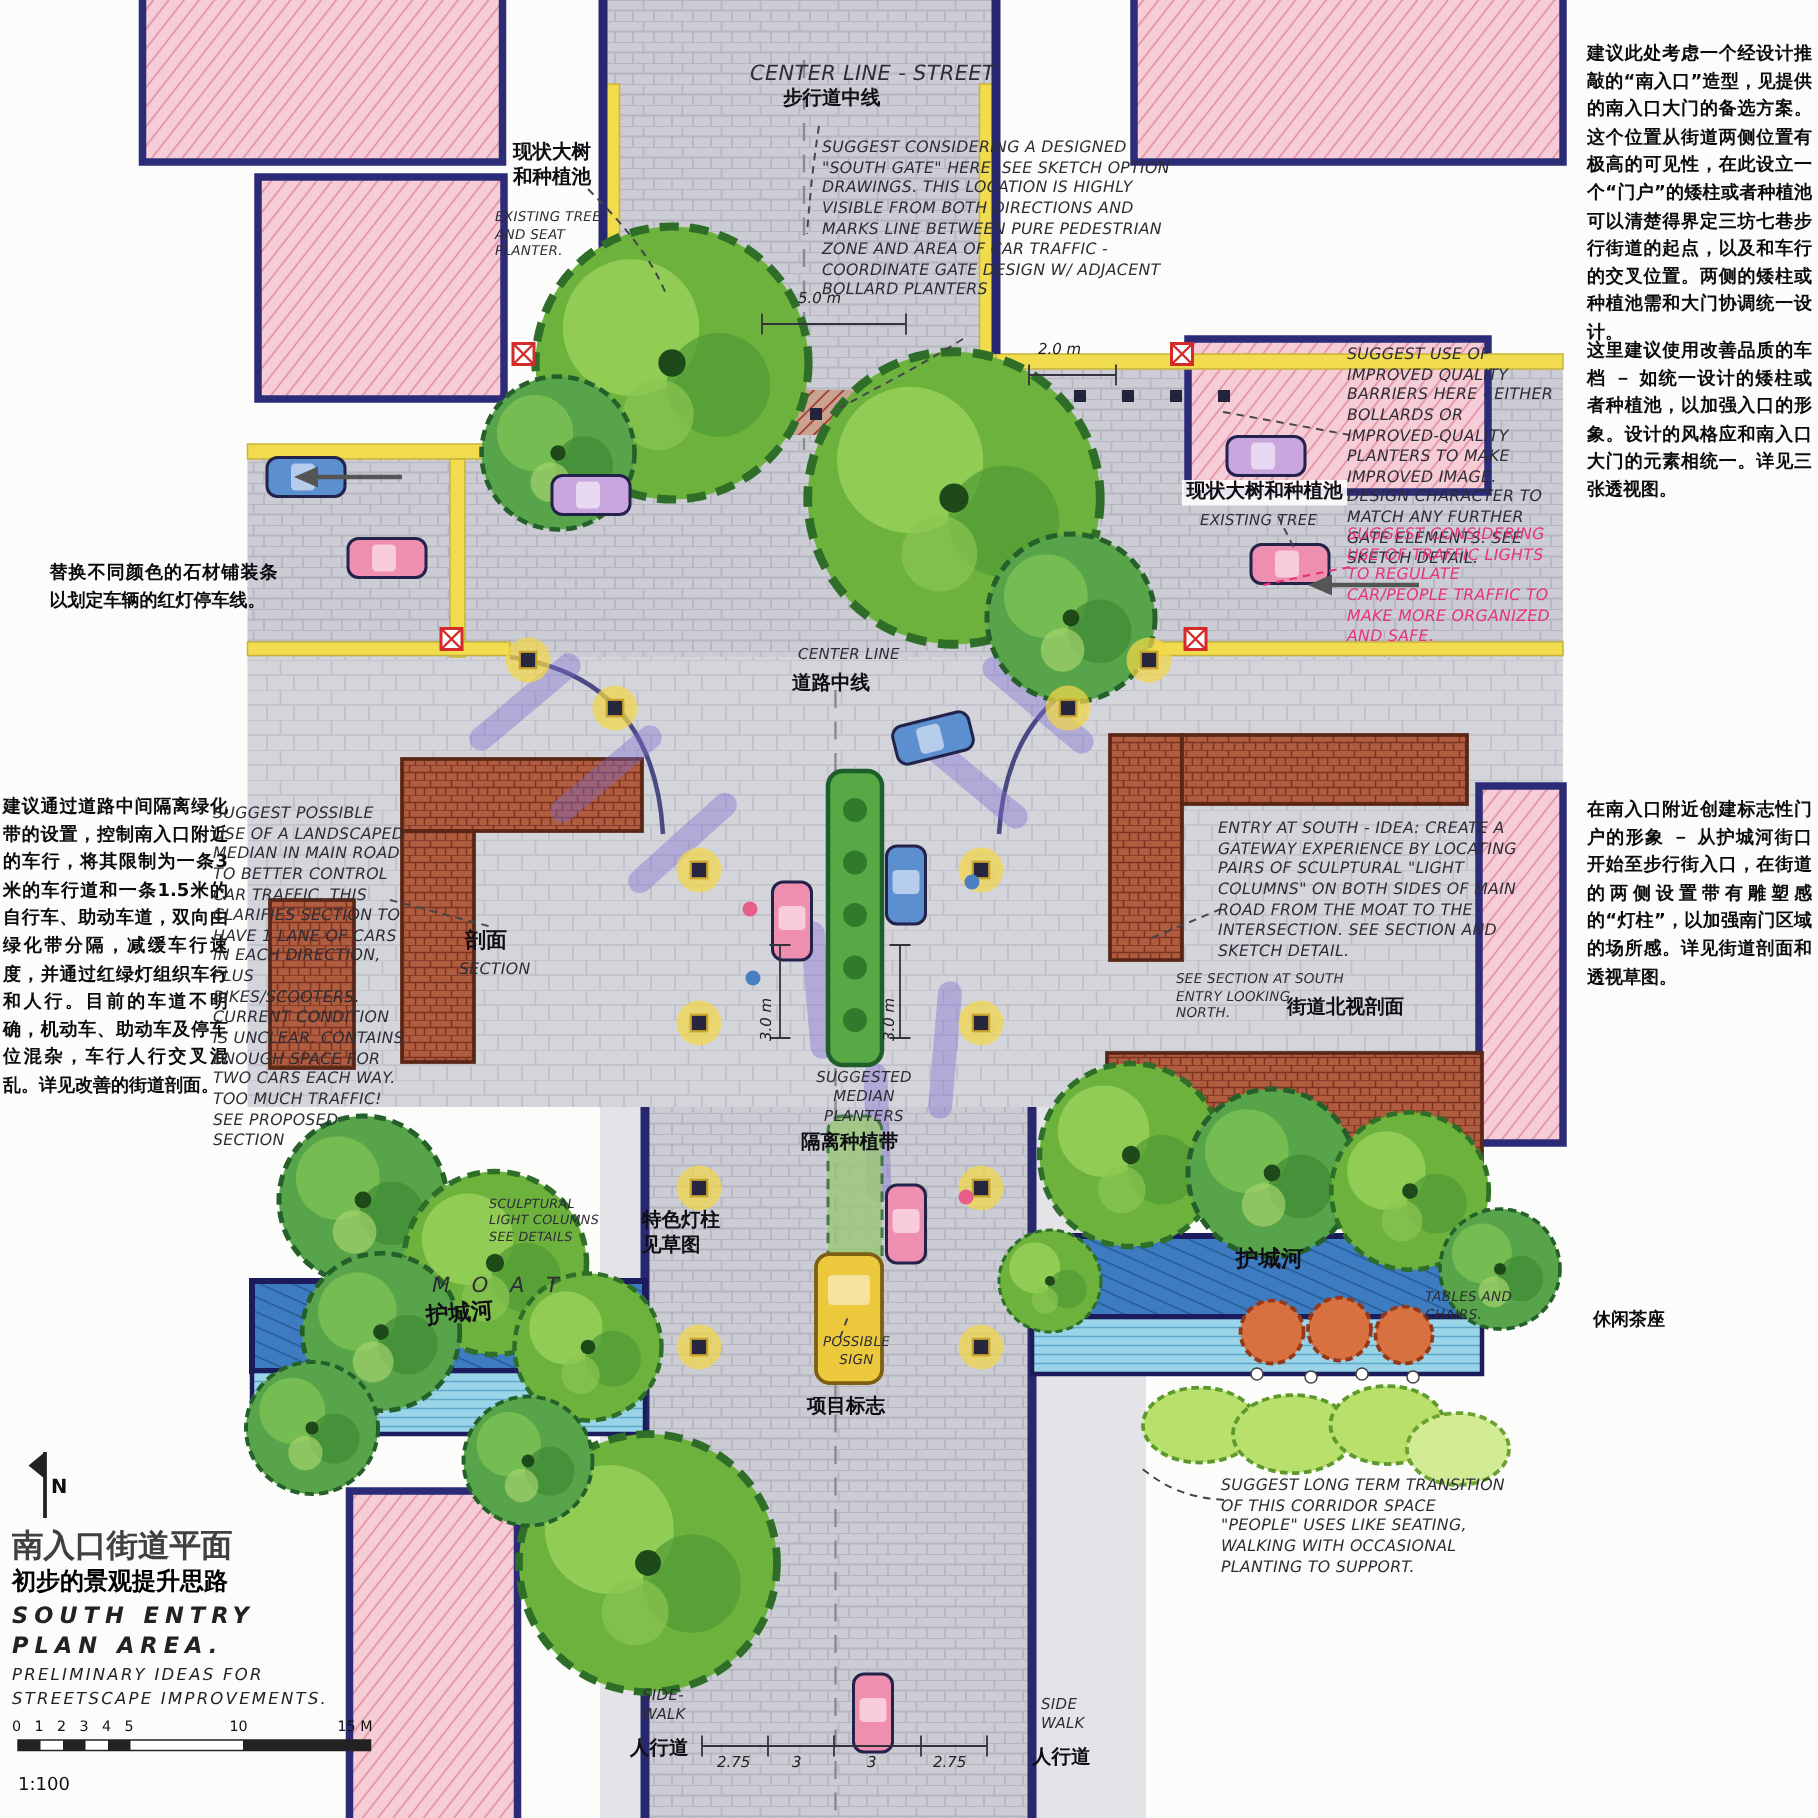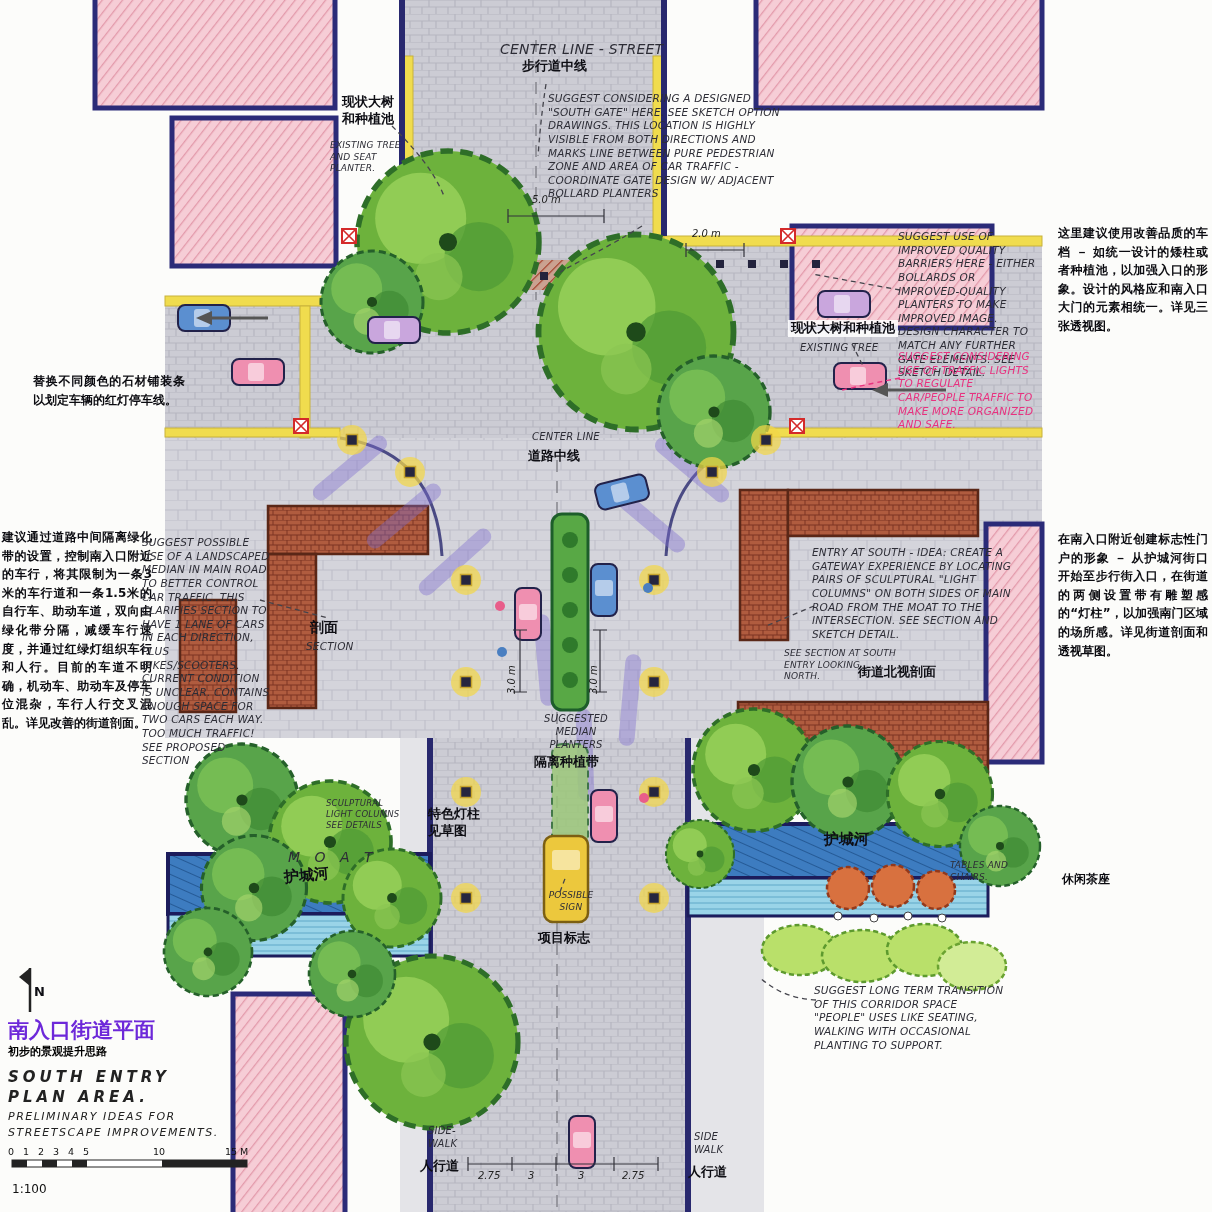--- a/index.html
+++ b/index.html
@@ -34,22 +34,22 @@
        font-weight:600;font-size:12px;line-height:1.55;text-align:justify;}
   .margin-en{position:absolute;font-family:"Liberation Sans",sans-serif;color:#0b0b10;
        font-weight:700;font-size:11.5px;line-height:1.35;}
   .pink{color:#e8317f;}
   .chip{background:rgba(255,255,255,.88);padding:0 3px;}
   .ls4{letter-spacing:5px;}
   .rotm90{transform:rotate(-90deg);transform-origin:left top;}
   .rotm5{transform:rotate(-5deg);}
   .tick{position:absolute;font-size:9.5px;color:#111;font-family:"DejaVu Sans",sans-serif;}
   .dim{position:absolute;font-family:"DejaVu Sans",sans-serif;font-style:italic;font-size:10px;color:#222;}
-  .title-cn{position:absolute;font-weight:800;font-size:21px;color:#6d28d9;font-family:"DejaVu Sans",sans-serif;}
-  .subtitle-cn{position:absolute;font-weight:700;font-size:11px;color:#000;font-family:"DejaVu Sans",sans-serif;}
+  .title-cn{position:absolute;font-weight:800;font-size:21px;color:#404040;font-family:"DejaVu Sans",sans-serif;}
+  .subtitle-cn{position:absolute;font-weight:700;font-size:16px;color:#000;font-family:"DejaVu Sans",sans-serif;}
   .hand1{position:absolute;font-style:italic;font-weight:600;font-size:15px;letter-spacing:4px;color:#222;
          font-family:"DejaVu Sans",sans-serif;}
   .hand2{position:absolute;font-style:italic;font-weight:500;font-size:11px;letter-spacing:1.5px;color:#222;
          font-family:"DejaVu Sans",sans-serif;}
   .scale-label{position:absolute;font-size:12px;color:#111;font-family:"DejaVu Sans",sans-serif;}
 </style>
 </head>
 <body>
 
 <div class="canvas">
@@ -337,20 +337,21 @@
 
   <g>
     <rect x="12" y="1160" width="235" height="7" fill="#ffffff" stroke="#222"></rect>
     <rect x="12" y="1160" width="15" height="7" fill="#222"></rect>
     <rect x="42" y="1160" width="15" height="7" fill="#222"></rect>
     <rect x="72" y="1160" width="15" height="7" fill="#222"></rect>
     <rect x="162" y="1160" width="85" height="7" fill="#222"></rect>
   </g>
 </svg>
 
+<div class="margin-cn" style="left:1058px;top:26px;">建议此处考虑一个经设计推敲的“南入口”造型，见提供的南入口大门的备选方案。这个位置从街道两侧位置有极高的可见性，在此设立一个“门户”的矮柱或者种植池可以清楚得界定三坊七巷步行街道的起点，以及和车行的交叉位置。两侧的矮柱或种植池需和大门协调统一设计。</div>
 <div class="margin-cn" style="left:1058px;top:224px;">这里建议使用改善品质的车档 － 如统一设计的矮柱或者种植池，以加强入口的形象。设计的风格应和南入口大门的元素相统一。详见三张透视图。</div>
 <div class="margin-cn" style="left:1058px;top:530px;">在南入口附近创建标志性门户的形象 － 从护城河街口开始至步行街入口，在街道的两侧设置带有雕塑感的“灯柱”，以加强南门区域的场所感。详见街道剖面和透视草图。</div>
 <div class="margin-cn" style="left:1062px;top:870px;">休闲茶座</div>
 
 <div class="margin-cn" style="left:2px;top:372px;width:152px;margin-left:31px;">替换不同颜色的石材铺装条以划定车辆的红灯停车线。</div>
 <div class="margin-cn" style="left:2px;top:528px;width:150px;">建议通过道路中间隔离绿化带的设置，控制南入口附近的车行，将其限制为一条3米的车行道和一条1.5米的自行车、助动车道，双向由绿化带分隔，减缓车行速度，并通过红绿灯组织车行和人行。目前的车道不明确，机动车、助动车及停车位混杂，车行人行交叉混乱。详见改善的街道剖面。</div>
 
 <div class="note" style="left:548px;top:92px;width:238px;">SUGGEST CONSIDERING A DESIGNED "SOUTH GATE" HERE. SEE SKETCH OPTION DRAWINGS. THIS LOCATION IS HIGHLY VISIBLE FROM BOTH DIRECTIONS AND MARKS LINE BETWEEN PURE PEDESTRIAN ZONE AND AREA OF CAR TRAFFIC - COORDINATE GATE DESIGN W/ ADJACENT BOLLARD PLANTERS</div>
 <div class="note" style="left:898px;top:230px;width:138px;">SUGGEST USE OF IMPROVED QUALITY BARRIERS HERE - EITHER BOLLARDS OR IMPROVED-QUALITY PLANTERS TO MAKE IMPROVED IMAGE. DESIGN CHARACTER TO MATCH ANY FURTHER GATE ELEMENTS. SEE SKETCH DETAIL.</div>
 <div class="note pink" style="left:898px;top:350px;width:140px;">SUGGEST CONSIDERING USE OF TRAFFIC LIGHTS TO REGULATE CAR/PEOPLE TRAFFIC TO MAKE MORE ORGANIZED AND SAFE.</div>

